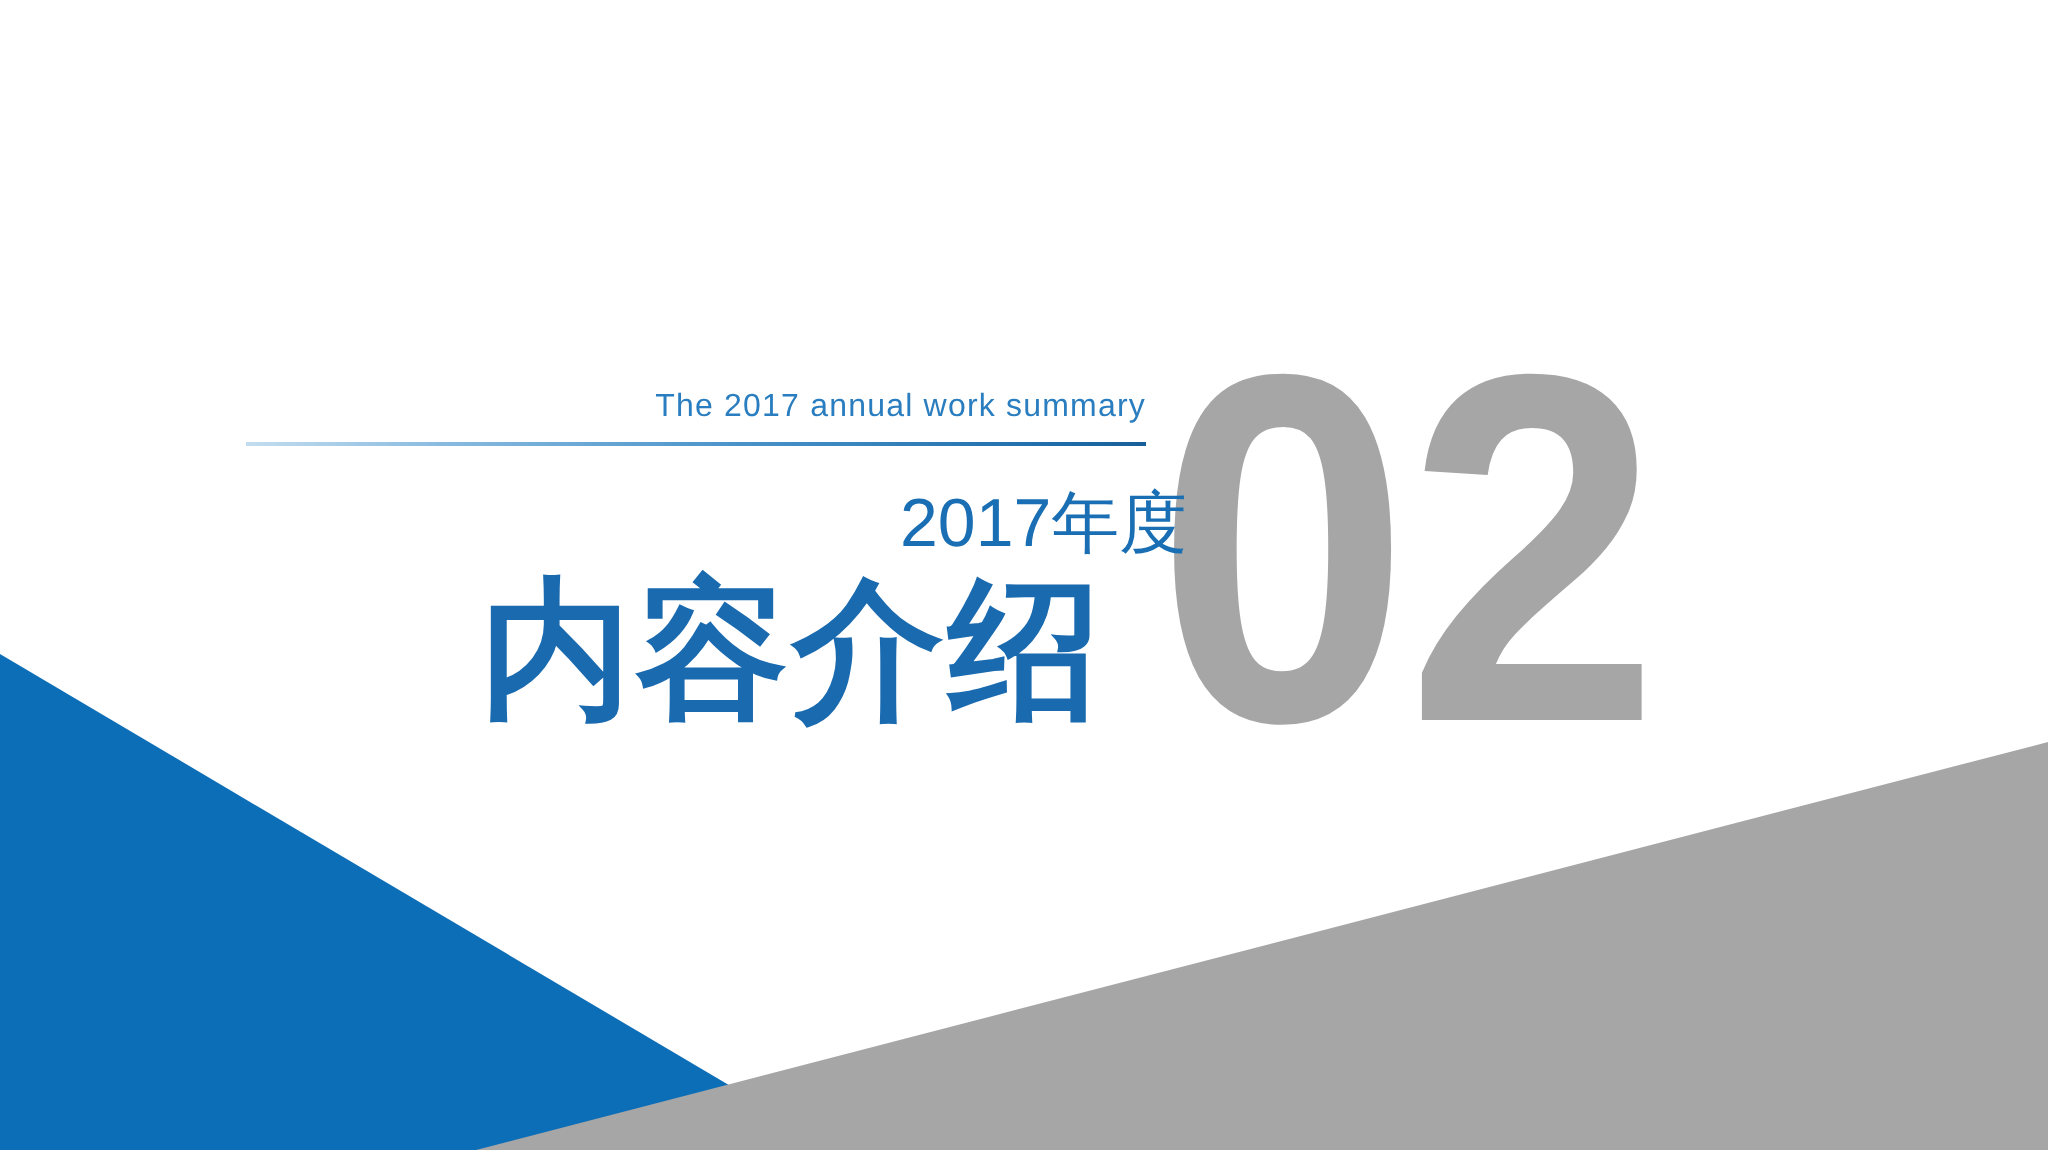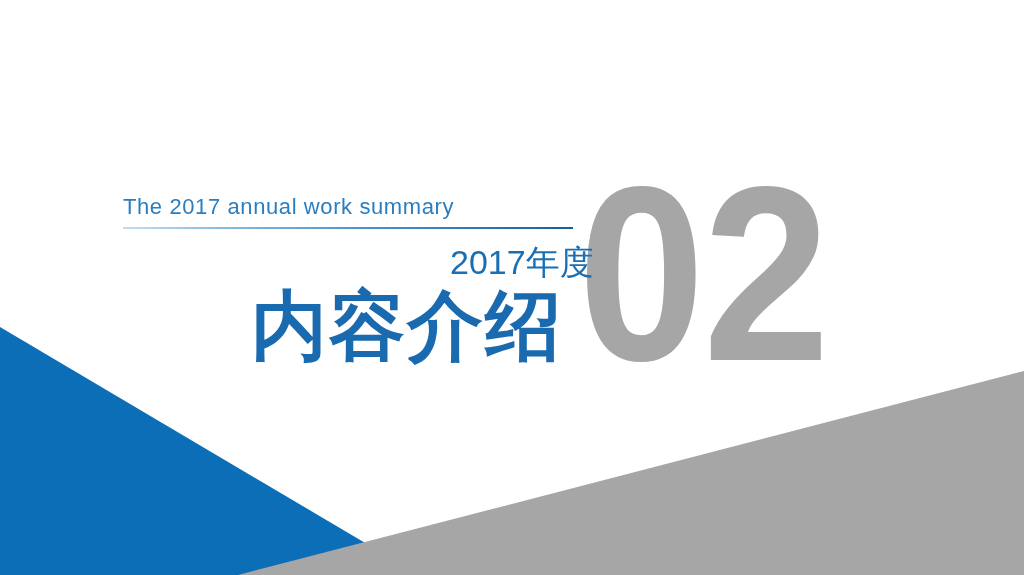--- a/index.html
+++ b/index.html
@@ -30,25 +30,25 @@
 
   
   .header-block {
     position: absolute;
     left: 123px;
     top: 196px;
     width: 450px;
   }
 
   .eyebrow {
-    font-size: 22px;
+    font-size: 16px;
     line-height: 1;
     letter-spacing: 0.6px;
     color: #2a7ec0;
-    text-align: left;
+    text-align: right;
     white-space: nowrap;
     font-weight: 400;
     padding-bottom: 9px;
   }
 
   .rule {
     height: 2px;
     width: 450px;
     background: linear-gradient(to right, #bcd9ee 0%, #79b3dc 22%, #3f8cc6 55%, #1b6aa9 88%, #13participants 100%);
     background: linear-gradient(to right, #c3ddef 0%, #84b8de 24%, #4791c8 56%, #1e6daa 90%, #185f97 100%);
@@ -65,21 +65,21 @@
     color: #1a6fb4;
     font-weight: 400;
     white-space: nowrap;
   }
 
   .main-title {
     position: absolute;
     left: 240px;
     top: 286px;
     width: 334px;
-    text-align: center;
+    text-align: left;
     font-size: 76px;
     line-height: 1.05;
     font-weight: 700;
     color: #1a6ab0;
     letter-spacing: 2px;
     white-space: nowrap;
   }
 
   
   .section-number {

